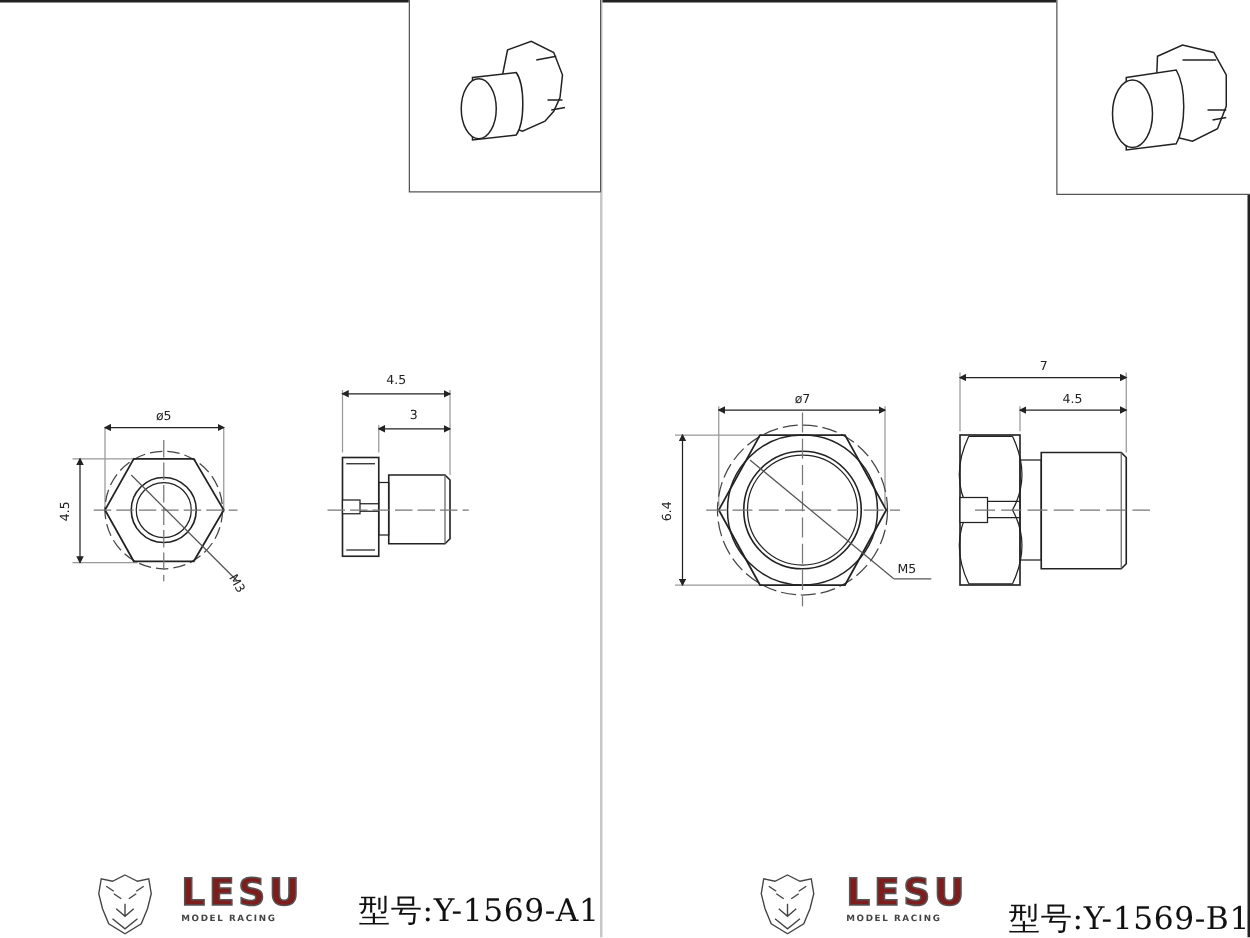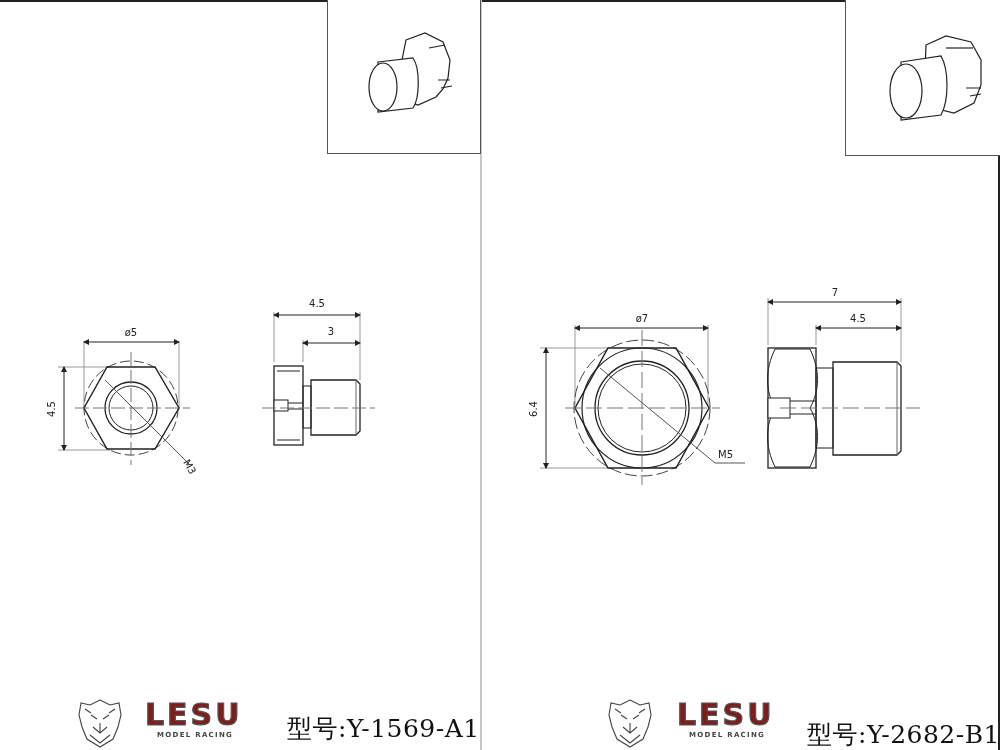--- a/index.html
+++ b/index.html
@@ -8,21 +8,21 @@
   .topbar { position: absolute; left: 0; top: 0; width: 1000px; height: 2px; background: #222; }
   .rightbar { position: absolute; right: 0; top: 0; width: 2px; height: 750px; background: #222; }
   .divider { position: absolute; left: 480px; top: 0; width: 2px; height: 750px; background: #c8c8c8; }
   .inset { position: absolute; border: 1px solid #555; background: #fff; }
   .drawing { position: absolute; left: 0; top: 0; }
   .dim { font-family: "DejaVu Sans", sans-serif; font-size: 10px; fill: #222; }
   .model { position: absolute; font-family: "DejaVu Serif", serif; font-size: 25px; color: #111; letter-spacing: 0.5px; white-space: nowrap; }
   .brand { position: absolute; }
   .brand-name { font-family: "DejaVu Sans", sans-serif; font-size: 30px; font-weight: bold;
                 color: #7f1d1d; -webkit-text-stroke: 1.2px #555; letter-spacing: 3px; line-height: 30px; }
-  .brand-sub { font-family: "DejaVu Sans", sans-serif; font-size: 7px; font-weight: bold; color: #444; letter-spacing: 1.3px; margin-top: 1px; margin-left: 12px; }
+  .brand-sub { font-family: "DejaVu Sans", sans-serif; font-size: 7px; font-weight: bold; color: #444; letter-spacing: 1.3px; margin-top: 1px; }
   .lion { position: absolute; }
 </style>
 </head>
 <body>
 
 <div class="topbar"></div>
 <div class="rightbar"></div>
 <div class="divider"></div>
 
 <div class="inset" style="left:327px;top:-1px;width:152px;height:153px;">
@@ -155,13 +155,13 @@
   <g fill="none" stroke="#444" stroke-width="1.1">
     <path d="M25,3 L35,8 L44,6 L46,18 L43,30 L38,42 L25,50 L12,42 L7,30 L4,18 L6,6 L15,8 Z"></path>
     <path d="M16,18 L22,22 M34,18 L28,22 M18,30 L25,36 L32,30 M25,26 L25,36 M15,38 L25,46 L35,38"></path>
     <path d="M10,12 L16,16 M40,12 L34,16"></path>
   </g>
 </svg>
 <div class="brand" style="left:677px;top:700px;">
   <div class="brand-name">LESU</div>
   <div class="brand-sub">MODEL RACING</div>
 </div>
-<div class="model" style="left:807px;top:718px;">型号:Y-2682-B1</div>
+<div class="model" style="left:807px;top:718px;">型号:Y-1569-B1</div>
 
 </body></html>

